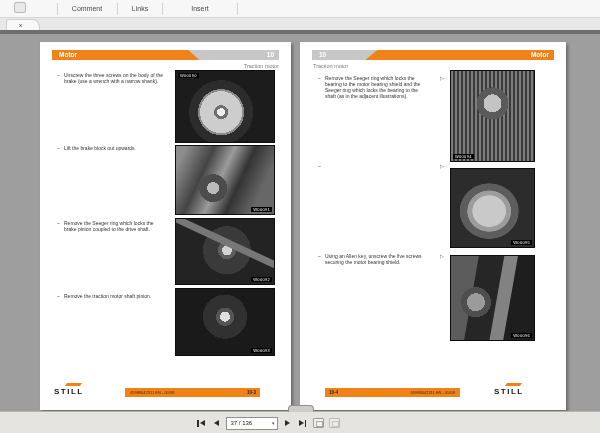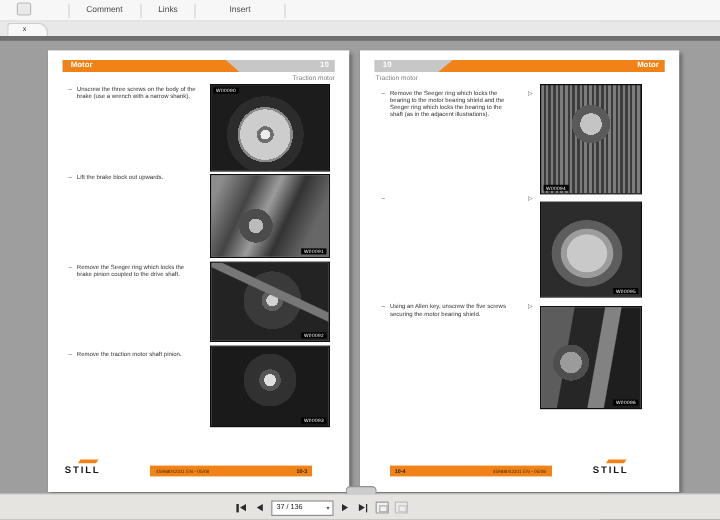--- a/index.html
+++ b/index.html
@@ -1,18 +1,18 @@
 <!DOCTYPE html>
 <html><head>
 <meta charset="utf-8">
 <style>
   * { margin:0; padding:0; box-sizing:border-box; }
   html,body { width:600px; height:433px; overflow:hidden;
     font-family:"Liberation Sans", sans-serif; background:#9e9e9e; }
-  .app { position:relative; width:500px; height:433px; background:#ffffff; }
+  .app { position:relative; width:500px; height:433px; background:#7dd3fc; }
 
   
   .toolbar { position:absolute; left:0; top:0; width:600px; height:18px;
     background:#f7f7f7; border-bottom:1px solid #d6d6d6; }
   .toolbar .mini-icon { position:absolute; left:14px; top:2px; width:12px; height:11px;
     background:#e9e9e9; border:1px solid #b9b9b9; border-radius:2px; }
   .tb-tab { position:absolute; top:0; height:18px; line-height:18px; text-align:center;
     font-size:7px; color:#4a4a4a; }
   .tb-sep { position:absolute; top:3px; width:1px; height:12px; background:#d2d2d2; }
 

